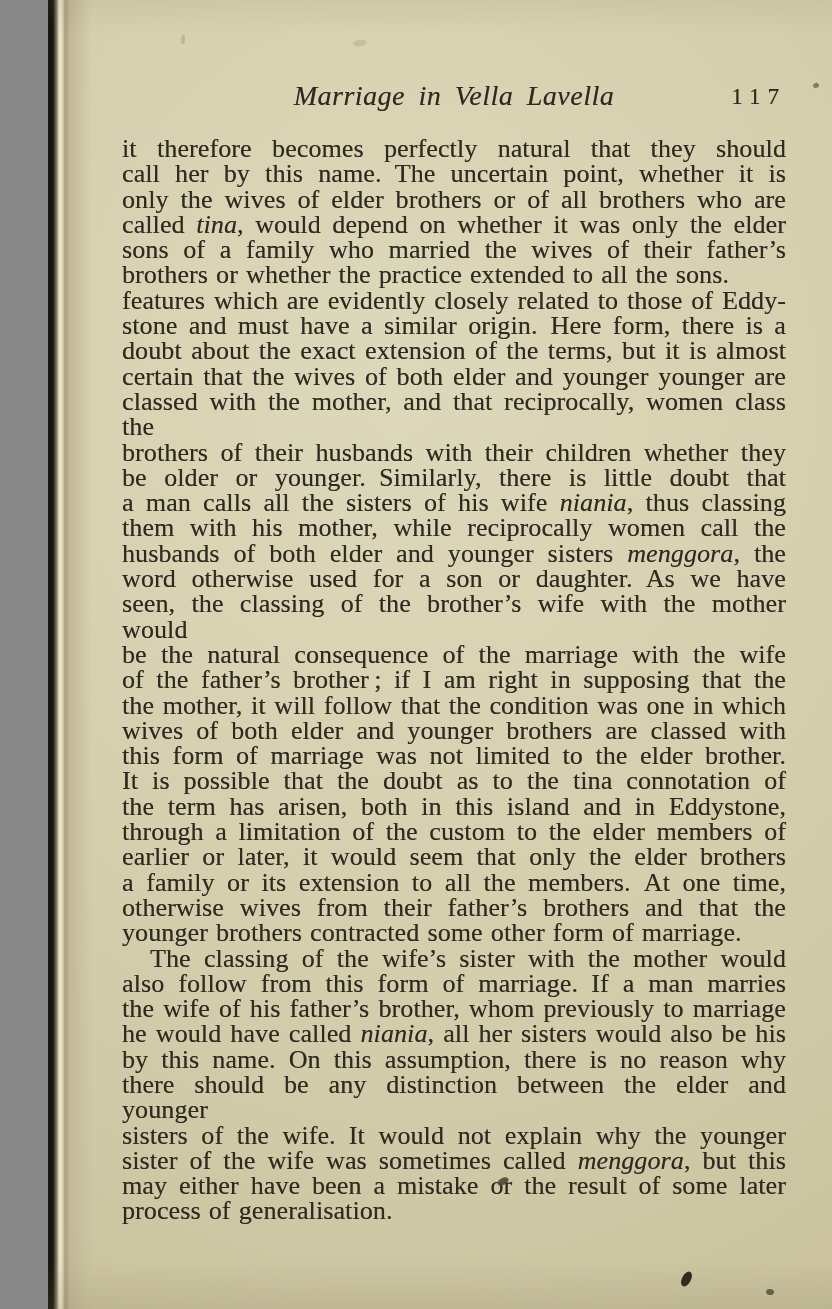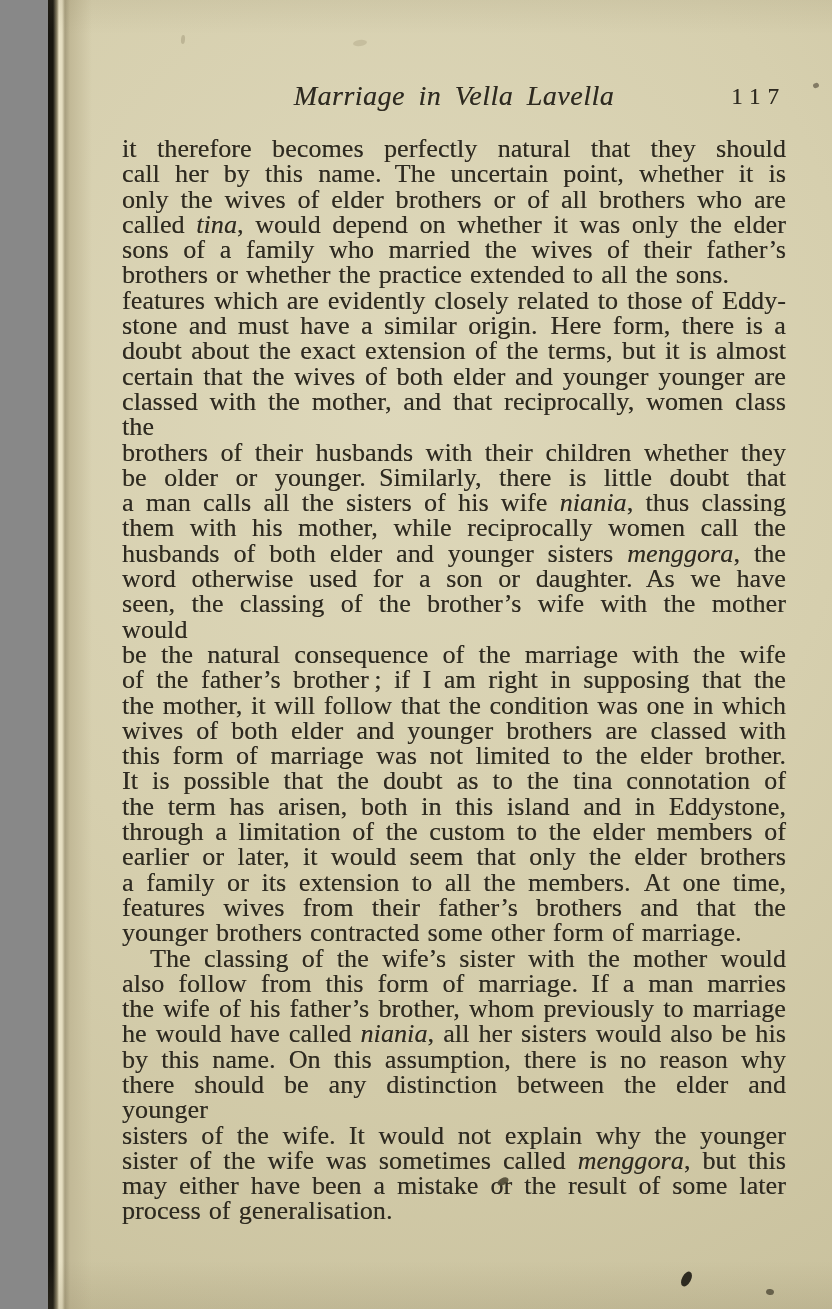--- a/index.html
+++ b/index.html
@@ -106,21 +106,21 @@
           <div class="line"><span>be the natural consequence of the marriage with the wife</span></div>
           <div class="line"><span>of the father’s brother ; if I am right in supposing that the</span></div>
           <div class="line"><span>the mother, it will follow that the condition was one in which</span></div>
           <div class="line"><span>wives of both elder and younger brothers are classed with</span></div>
           <div class="line"><span>this form of marriage was not limited to the elder brother.</span></div>
           <div class="line"><span>It is possible that the doubt as to the tina connotation of</span></div>
           <div class="line"><span>the term has arisen, both in this island and in Eddystone,</span></div>
           <div class="line"><span>through a limitation of the custom to the elder members of</span></div>
           <div class="line"><span>earlier or later, it would seem that only the elder brothers</span></div>
           <div class="line"><span>a family or its extension to all the members. At one time,</span></div>
-          <div class="line"><span>features wives from their father’s brothers and that the</span></div>
+          <div class="line"><span>otherwise wives from their father’s brothers and that the</span></div>
           <div class="line para-end"><span>younger brothers contracted some other form of marriage.</span></div>
         </div>
         <div class="paragraph">
           <div class="line indent-first"><span>The classing of the wife’s sister with the mother would</span></div>
           <div class="line"><span>also follow from this form of marriage. If a man marries</span></div>
           <div class="line"><span>the wife of his father’s brother, whom previously to marriage</span></div>
           <div class="line"><span>he would have called </span><i>niania</i><span>, all her sisters would also be his</span></div>
           <div class="line"><span>by this name. On this assumption, there is no reason why</span></div>
           <div class="line"><span>there should be any distinction between the elder and younger</span></div>
           <div class="line"><span>sisters of the wife. It would not explain why the younger</span></div>

